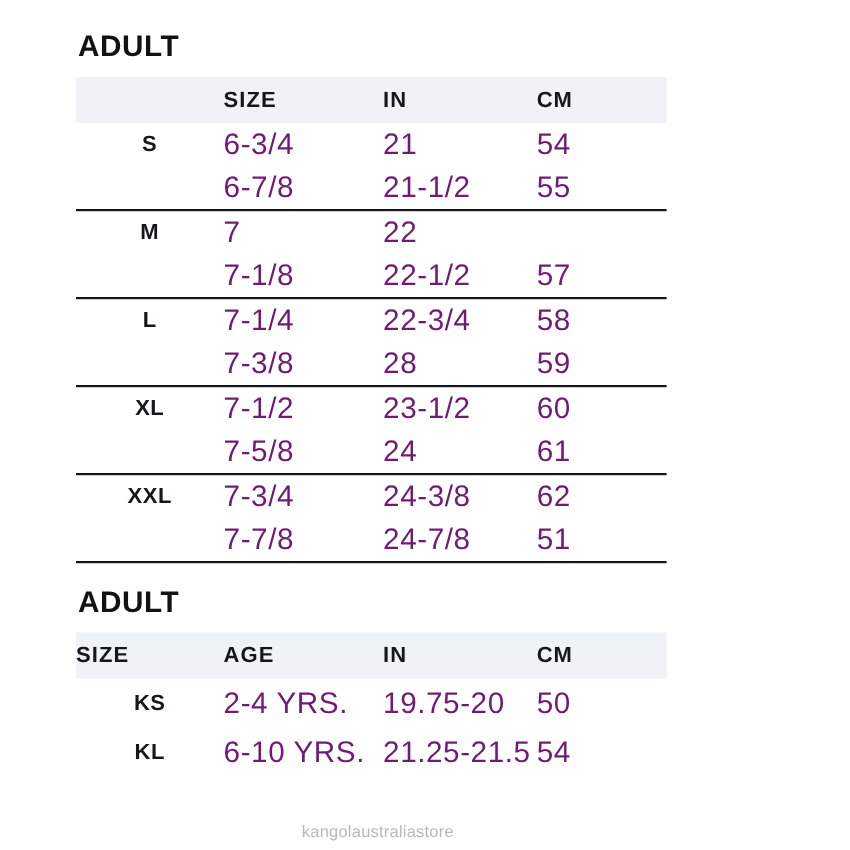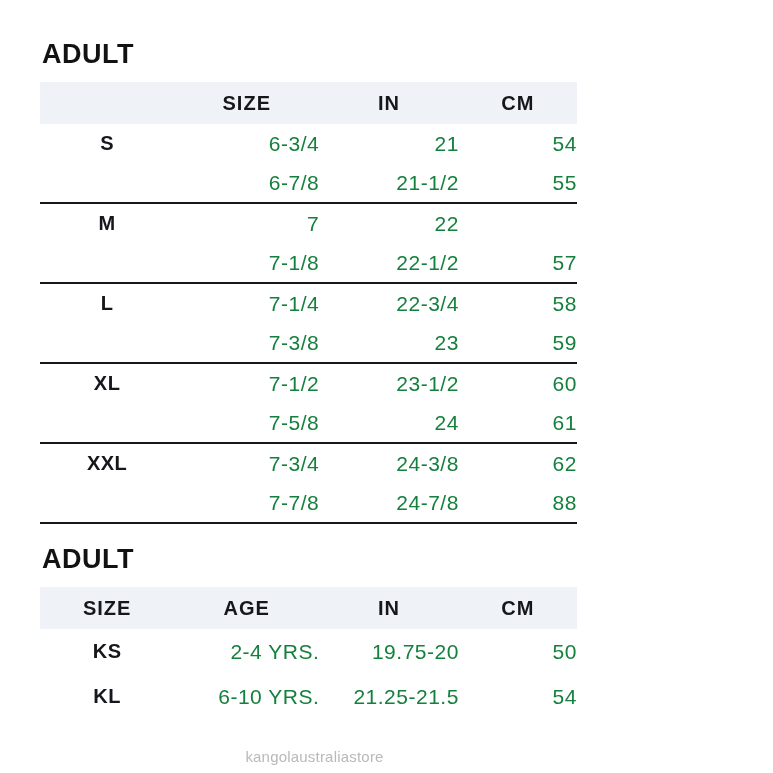--- a/index.html
+++ b/index.html
@@ -5,42 +5,42 @@
   html, body { margin: 0; padding: 0; background: #ffffff; }
   body {
     width: 773px; height: 773px;
     font-family: "Liberation Sans", sans-serif;
     overflow: hidden;
   }
   .page {
     position: relative;
     box-sizing: border-box;
     width: 617px; height: 773px;
-    padding: 40px 40px 0 40px;
+    padding: 28px 40px 0 40px;
     background: #ffffff;
+    margin-left: 29px;
   }
   .section-title {
     font-size: 27px;
     font-weight: 800;
     color: #121212;
     letter-spacing: 0.5px;
     margin: 0 0 14px 2px;
     line-height: 28px;
   }
   .kids-title { margin-top: 21px; }
   .size-table { width: 100%; }
   .thead {
     display: grid;
     grid-template-columns: 25% 27% 26% 22%;
     background: #eff2f6;
     height: 42px;
     align-items: center;
   }
   .th {
-    text-align: center;
     font-weight: 700;
     font-size: 20px;
     letter-spacing: 1px;
     color: #15171c;
   }
   .group { border-bottom: 2px solid #15171c; }
   .trow {
     display: grid;
     grid-template-columns: 25% 27% 26% 22%;
     height: 39px;
@@ -48,25 +48,25 @@
   }
   .kids-row { height: 45px; }
   .label-cell {
     text-align: center;
     font-weight: 700;
     font-size: 20px;
     letter-spacing: 0.5px;
     color: #15171c;
   }
   .data-cell {
-    text-align: right;
+    text-align: left;
     font-weight: 300;
-    font-size: 21px;
+    font-size: 27px;
     letter-spacing: 0.5px;
-    color: #15803d;
+    color: #701a75;
   }
   .watermark {
     position: absolute;
     left: 12px; right: 0;
     bottom: 8px;
     text-align: center;
     font-size: 15px;
     font-weight: 400;
     color: #b9b9b9;
     letter-spacing: 0.2px;
@@ -119,21 +119,21 @@
     <div class="group">
       <div class="trow">
         <div class="label-cell">L</div>
         <div class="data-cell">7-1/4</div>
         <div class="data-cell">22-3/4</div>
         <div class="data-cell">58</div>
       </div>
       <div class="trow">
         <div class="label-cell"></div>
         <div class="data-cell">7-3/8</div>
-        <div class="data-cell">23</div>
+        <div class="data-cell">28</div>
         <div class="data-cell">59</div>
       </div>
     </div>
 
     <div class="group">
       <div class="trow">
         <div class="label-cell">XL</div>
         <div class="data-cell">7-1/2</div>
         <div class="data-cell">23-1/2</div>
         <div class="data-cell">60</div>
@@ -150,21 +150,21 @@
       <div class="trow">
         <div class="label-cell">XXL</div>
         <div class="data-cell">7-3/4</div>
         <div class="data-cell">24-3/8</div>
         <div class="data-cell">62</div>
       </div>
       <div class="trow">
         <div class="label-cell"></div>
         <div class="data-cell">7-7/8</div>
         <div class="data-cell">24-7/8</div>
-        <div class="data-cell">88</div>
+        <div class="data-cell">51</div>
       </div>
     </div>
   </div>
 
   <h2 class="section-title kids-title">ADULT</h2>
 
   <div class="size-table">
     <div class="thead">
       <div class="th">SIZE</div>
       <div class="th">AGE</div>

